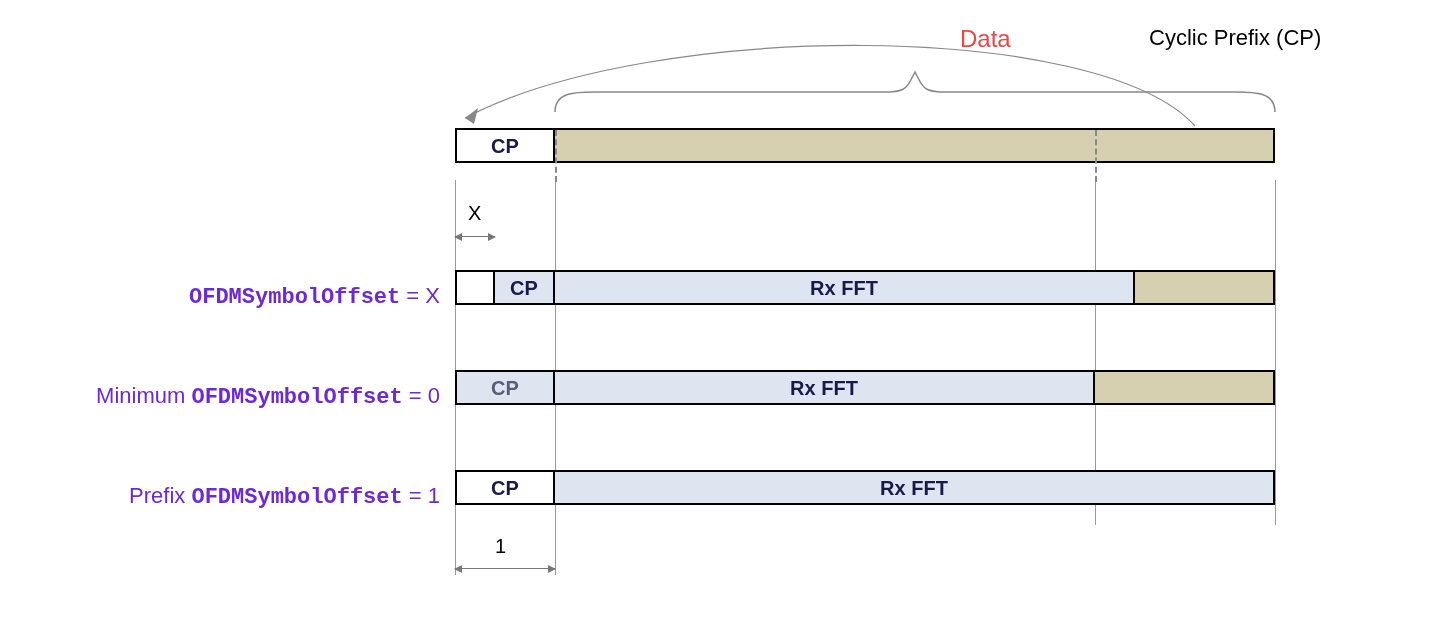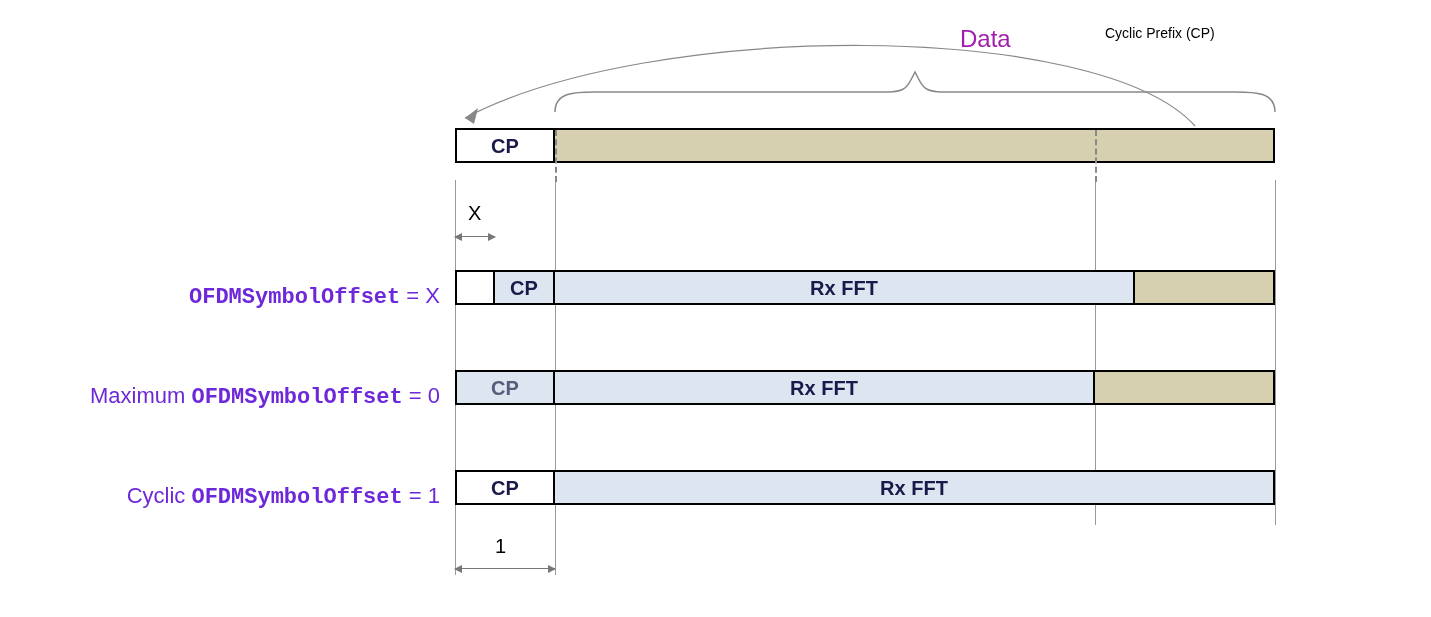--- a/index.html
+++ b/index.html
@@ -59,22 +59,22 @@
     content: "";
     position: absolute;
     top: -4px;
     width: 0; height: 0;
     border-top: 4px solid transparent;
     border-bottom: 4px solid transparent;
   }
   .arrow-h::before { left: -1px; border-right: 8px solid #777; }
   .arrow-h::after  { right: -1px; border-left: 8px solid #777; }
   .small-text { position: absolute; font-size: 20px; color: #000; }
-  .top-label-data { position: absolute; font-size: 24px; color: #a21caf; }
-  .top-label-cp { position: absolute; font-size: 14px; color: #000; }
+  .top-label-data { position: absolute; font-size: 24px; color: #ef4444; }
+  .top-label-cp { position: absolute; font-size: 22px; color: #000; margin-left: 44px; }
   .brace-path { stroke: #888; stroke-width: 1.5; fill: none; }
   .arc-path { stroke: #888; stroke-width: 1.2; fill: none; }
   .arrowhead { fill: #888; }
 </style>
 </head>
 <body>
 
 <div class="top-label-data" style="left:960px; top:25px;">Data</div>
 <div class="top-label-cp" style="left:1105px; top:25px;">Cyclic Prefix (CP)</div>
 
@@ -116,32 +116,32 @@
 <div class="bar cp-white" style="left:455px; top:270px; width:40px;"></div>
 <div class="bar fft-blue" style="left:495px; top:270px; width:60px; border-left:none;">
   <span class="seg-label">CP</span>
 </div>
 <div class="bar fft-blue" style="left:555px; top:270px; width:580px; border-left:none;">
   <span class="seg-label">Rx FFT</span>
 </div>
 <div class="bar data-tan" style="left:1135px; top:270px; width:140px; border-left:none;"></div>
 
 <div class="row-label" style="left:40px; top:383px; width:400px;">
-  <span class="eq">Maximum </span><span class="mono">OFDMSymbolOffset</span><span class="eq"> = 0</span>
+  <span class="eq">Minimum </span><span class="mono">OFDMSymbolOffset</span><span class="eq"> = 0</span>
 </div>
 <div class="bar fft-blue" style="left:455px; top:370px; width:100px;">
   <span class="seg-label gray">CP</span>
 </div>
 <div class="bar fft-blue" style="left:555px; top:370px; width:540px; border-left:none;">
   <span class="seg-label">Rx FFT</span>
 </div>
 <div class="bar data-tan" style="left:1095px; top:370px; width:180px; border-left:none;"></div>
 
 <div class="row-label" style="left:40px; top:483px; width:400px;">
-  <span class="eq">Cyclic </span><span class="mono">OFDMSymbolOffset</span><span class="eq"> = 1</span>
+  <span class="eq">Prefix </span><span class="mono">OFDMSymbolOffset</span><span class="eq"> = 1</span>
 </div>
 <div class="bar cp-white" style="left:455px; top:470px; width:100px;">
   <span class="seg-label">CP</span>
 </div>
 <div class="bar fft-blue" style="left:555px; top:470px; width:720px; border-left:none;">
   <span class="seg-label">Rx FFT</span>
 </div>
 
 <div class="small-text" style="left:495px; top:535px;">1</div>
 <div class="arrow-h" style="left:455px; top:568px; width:100px;"></div>

